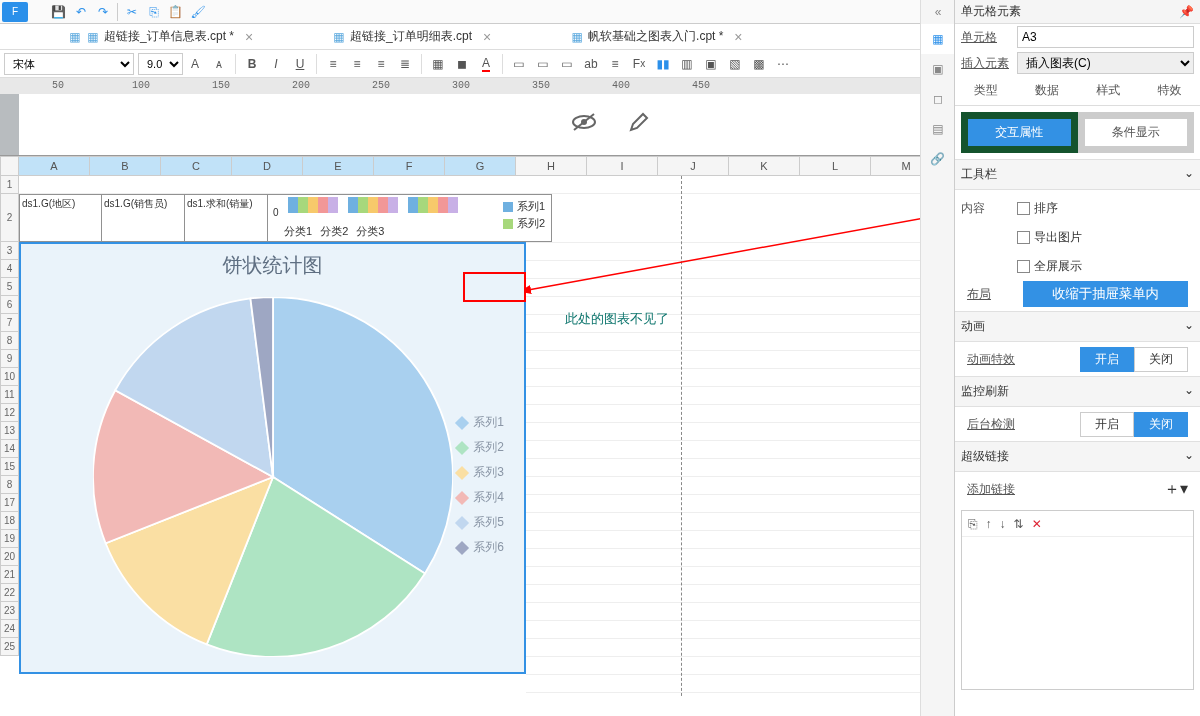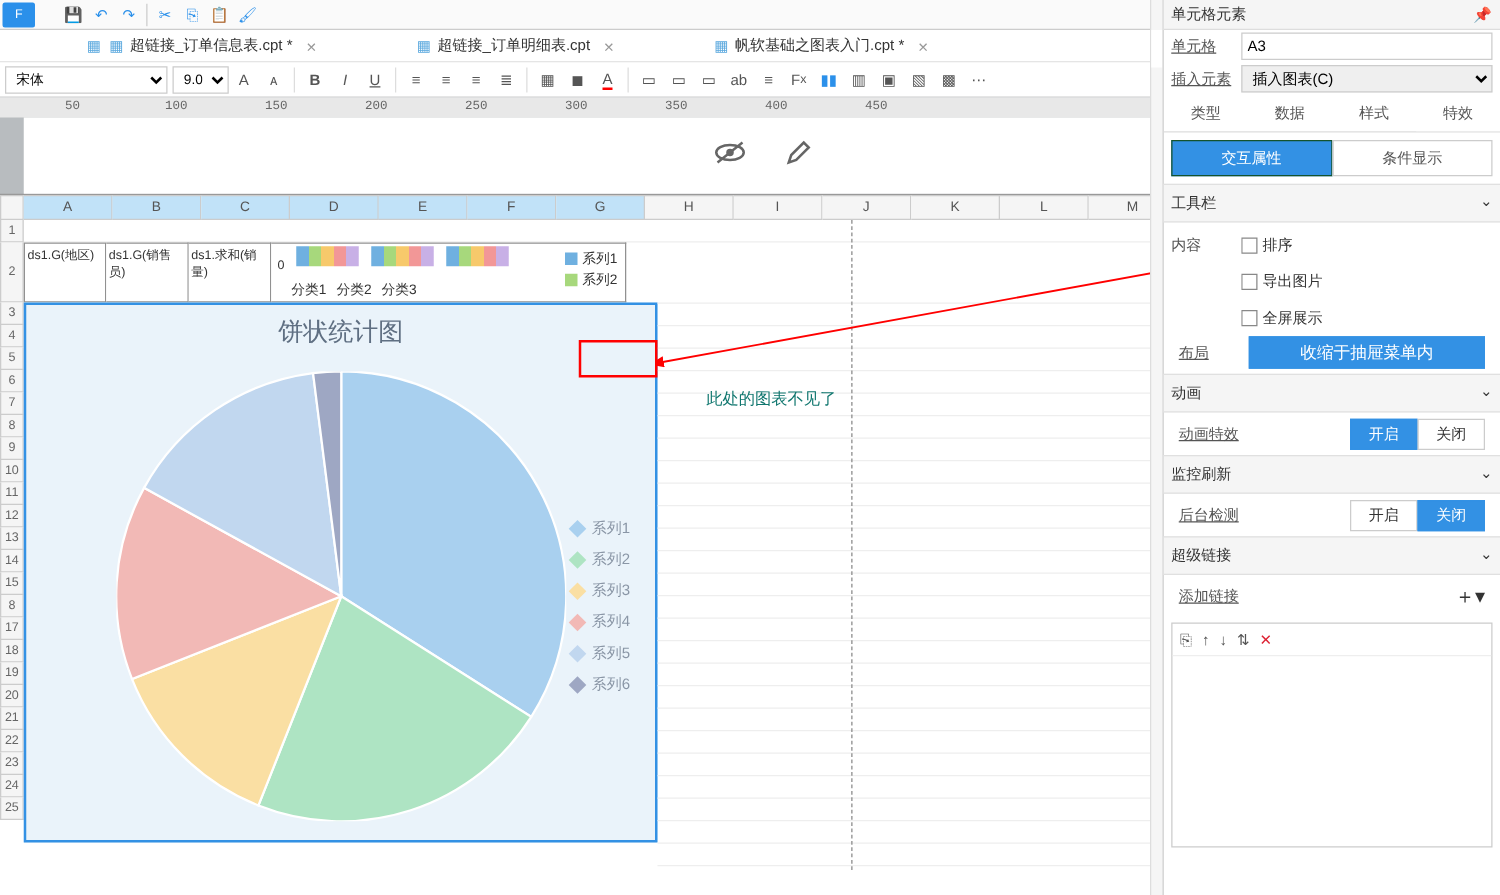--- a/index.html
+++ b/index.html
@@ -36,21 +36,21 @@
 
 .row-hdrs { position: absolute; left: 0; top: 20px; width: 19px; }
 .row-hdr { height: 18px; border: 1px solid #ccc; border-top: none; background: #f5f5f5; font-size: 10px; display: flex; align-items: center; justify-content: center; color: #666; }
 .row-hdr.row2 { height: 48px; }
 .col-hdrs { position: absolute; left: 19px; top: 0; height: 20px; display: flex; }
 .col-hdr { width: 71px; height: 20px; border: 1px solid #ccc; border-left:none; background: #eef6fc; font-size: 11px; display: flex; align-items: center; justify-content: center; color: #555; }
 .col-hdr.sel { background: #c1e2f8; }
 
 .grid-body { position: absolute; left: 19px; top: 20px; right: 0; bottom: 0; }
 .row2-cells { display: flex; height: 48px; position: absolute; top: 18px; }
-.r2cell { width: 66px; height: 48px; border: 1px solid #919191; border-left: none; font-size: 10px; padding: 2px; display:flex; align-items:flex-start; background:#fff; }
+.r2cell { width: 83px; height: 48px; border: 1px solid #919191; border-left: none; font-size: 10px; padding: 2px; display:flex; align-items:flex-start; background:#fff; }
 .r2cell.first { border-left: 1px solid #919191; }
 
 
 .chart-thumb { width: 284px; border: 1px solid #919191; border-left:none; height: 48px; background: #fff; position:relative; font-size:10px; padding:3px; }
 .mini-bars { display: flex; gap: 10px; position: absolute; top: 2px; left: 20px; }
 .mini-bar { width: 50px; height: 16px; background: linear-gradient(to right, #6fb0e0 0 20%, #a7d87c 20% 40%, #f7c96b 40% 60%, #f29797 60% 80%, #c8b0e6 80% 100%); }
 .cat-labels { position: absolute; bottom: 2px; left: 16px; display: flex; gap: 8px; font-size: 11px; }
 .legend-mini { position: absolute; right: 6px; top: 4px; font-size: 11px; }
 .legend-mini div { display:flex; align-items:center; gap:4px; margin-bottom:2px; }
 .sq { width:10px; height:10px; display:inline-block; }
@@ -69,31 +69,31 @@
 .red-text { position: absolute; color: #0f766e; font-size: 13px; }
 
 
 .dashed-line { position: absolute; border-left: 1px dashed #888; height: 540px; }
 
 
 .grid-lines { position:absolute; left:0; top:66px; right:0; bottom:0; }
 .grid-lines .hline { position:absolute; left:507px; right:0; border-top:1px solid #eee; }
 
 
-.right-panel { position: absolute; right: 0; top: 0; width: 270px; height: 716px; background: #fff; border-left: 1px solid #ccc; font-size: 12px; }
+.right-panel { position: absolute; right: 0; top: 0; width: 246px; height: 716px; background: #fff; border-left: 1px solid #ccc; font-size: 12px; }
 .right-panel .hdr { height: 24px; display: flex; align-items: center; justify-content: space-between; padding: 0 6px; background: #f5f5f5; border-bottom: 1px solid #ddd; }
 .right-panel .hdr-pin { color: #2b90ea; cursor:pointer; }
 .prop-row { display: flex; align-items: center; height: 26px; padding: 2px 6px; }
 .prop-row label { width: 56px; color: #555; text-decoration: underline; }
 .prop-row .inp { flex: 1; height: 22px; border: 1px solid #ccc; padding: 2px 4px; font-size: 12px; }
 .tabs4 { display: flex; border-bottom: 1px solid #ddd; }
 .tab4 { flex: 1; text-align: center; padding: 6px; cursor: pointer; color: #555; }
 .tab4.active { background: #fff; }
 .sub-tabs { display: flex; padding: 6px; gap: 0; }
-.sub-tab { flex:1; text-align: center; padding: 5px 0; border: 1px solid #14532d; cursor: pointer; }
+.sub-tab { flex:1; text-align: center; padding: 5px 0; border: 7px solid #14532d; cursor: pointer; }
 .sub-tab.active { background: #3391e4; color: #fff; }
 .sub-tab.inactive { background: #fff; border-color: #ccc; color: #555; }
 .section-hdr { background: #f5f5f5; padding: 6px; border-top: 1px solid #e0e0e0; border-bottom: 1px solid #e0e0e0; display: flex; justify-content: space-between; }
 .section-body { padding: 4px 6px; }
 .chk-row { display: flex; align-items: center; padding: 6px 6px 6px 80px; gap: 4px; }
 .chk { width: 13px; height: 13px; border: 1px solid #888; display: inline-block; }
 .btn-blue { background: #3391e4; color: #fff; border: 1px solid #3391e4; padding: 3px 10px; cursor: pointer; }
 .toggle-pair { display: flex; margin-left: auto; }
 .toggle-pair span { padding: 3px 14px; border: 1px solid #ccc; cursor: pointer; }
 .toggle-pair .on { background: #3391e4; color: #fff; border-color: #3391e4; }

